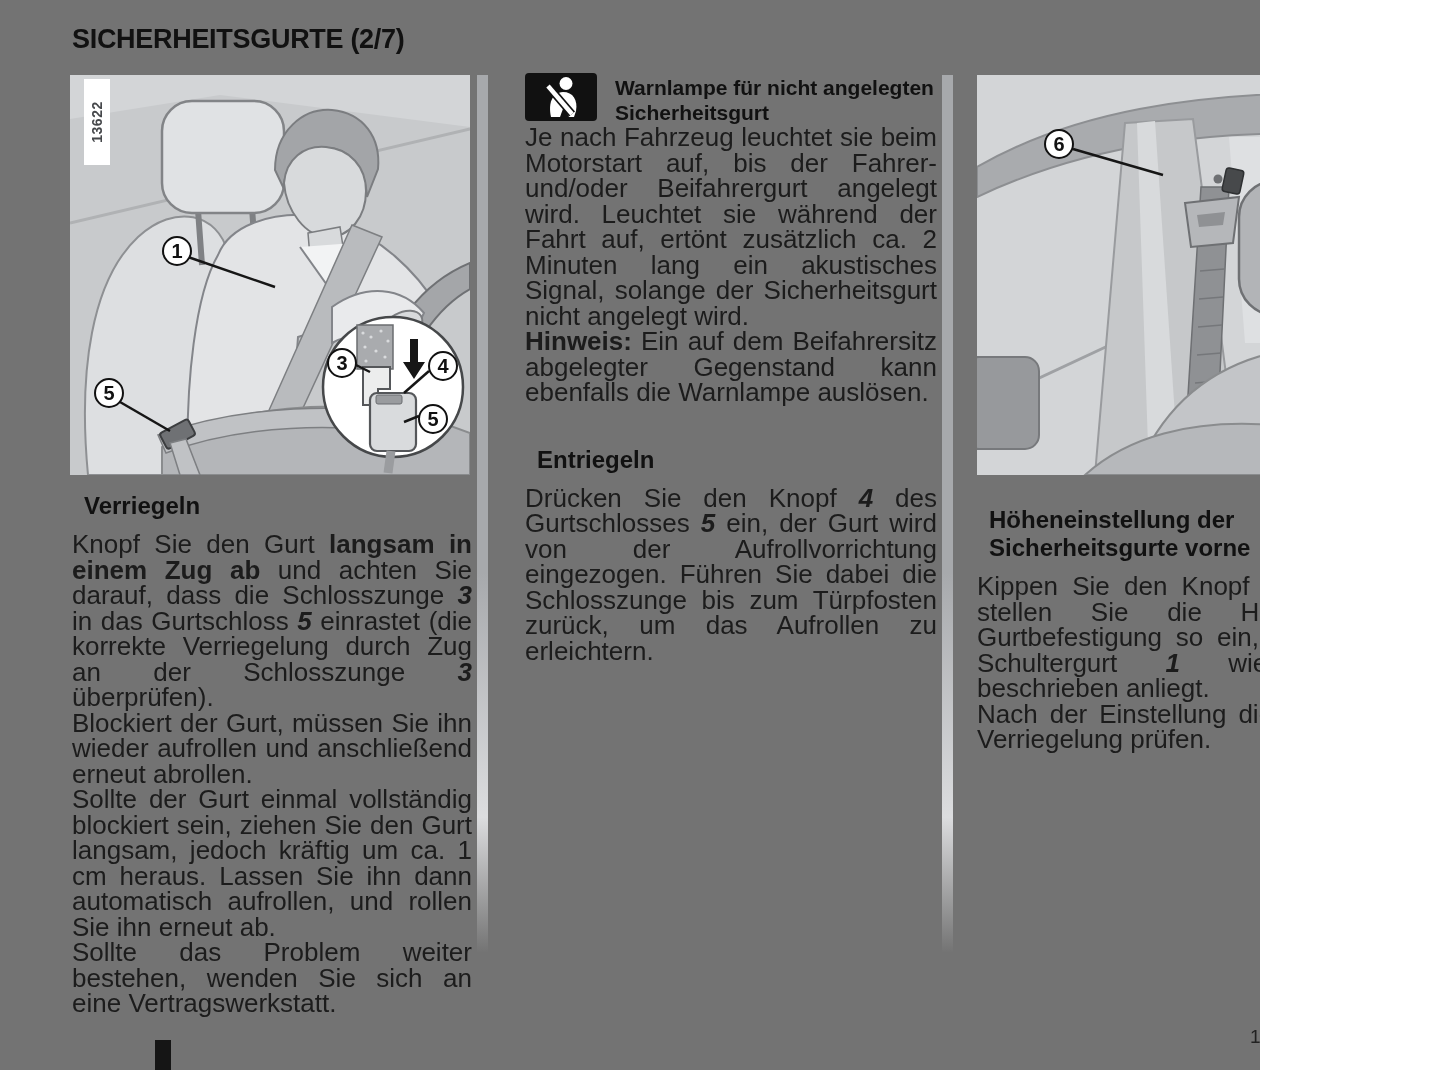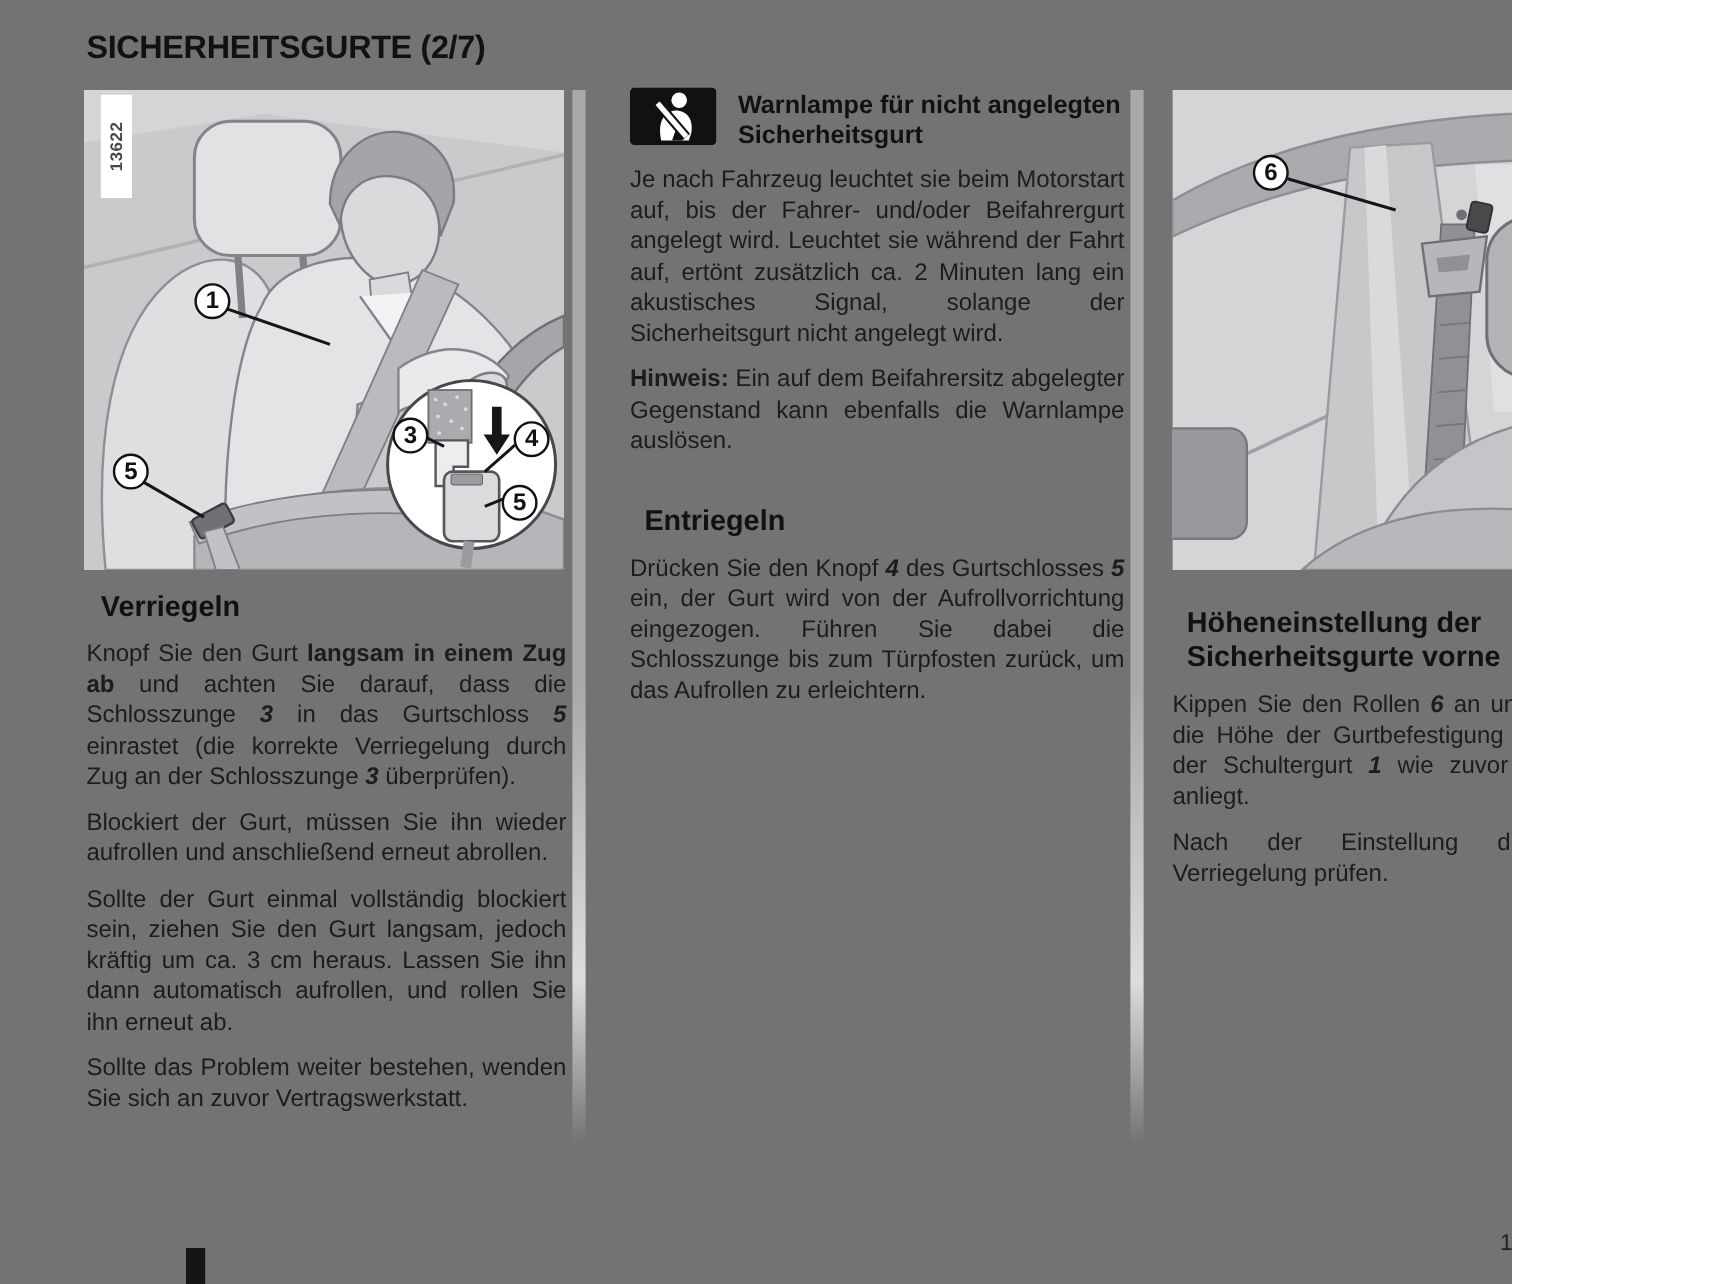--- a/index.html
+++ b/index.html
@@ -40,21 +40,21 @@
   .side-tab{position:absolute;left:1400px;top:210px;width:45px;height:66px;background:#d2d4d6;}
   .print-mark{position:absolute;left:155px;top:1040px;width:16px;height:30px;background:#151515;}
   .page-number{position:absolute;left:1250px;top:1026px;width:128px;text-align:left;font-size:19px;color:#222;}
   
   .text-col{position:absolute;}
   .col-left-text{left:72px;top:480px;width:400px;}
   .col-middle{left:525px;top:73px;width:412px;}
   .col-right-text{left:977px;top:494px;width:402px;}
   .section-heading{margin:12px;font-size:24px;line-height:28px;font-weight:bold;color:#111;}
   .body-par{
-    margin:13px 0 0 0;font-size:20px;line-height:25.5px;
+    margin:0 0 0 0;font-size:26px;line-height:25.5px;
     text-align:justify;color:#1c1c1c;
   }
   .seg-b{font-weight:bold;}
   .seg-bi{font-weight:bold;font-style:italic;}
   
   .warn-row{display:flex;align-items:flex-start;gap:18px;}
   .warn-icon{flex:0 0 72px;width:72px;height:48px;}
   .warn-heading{margin:2px 0 0 0;font-size:21px;line-height:25px;font-weight:bold;color:#111;}
   .entriegeln-heading{margin-top:40px;}
 </style>
@@ -135,22 +135,22 @@
 
   <div class="divider divider-1"></div>
   <div class="divider divider-2"></div>
   <div class="side-tab"></div>
   <div class="print-mark"></div>
 
   <div class="text-col col-left-text">
     <h2 class="section-heading">Verriegeln</h2>
     <p class="body-par"><span>Knopf Sie den Gurt </span><span class="seg-b">langsam in einem Zug ab</span><span> und achten Sie darauf, dass die Schlosszunge </span><span class="seg-bi">3</span><span> in das Gurtschloss </span><span class="seg-bi">5</span><span> einrastet (die korrekte Verriegelung durch Zug an der Schlosszunge </span><span class="seg-bi">3</span><span> überprüfen).</span></p>
     <p class="body-par"><span>Blockiert der Gurt, müssen Sie ihn wieder aufrollen und anschließend erneut abrollen.</span></p>
-    <p class="body-par"><span>Sollte der Gurt einmal vollständig blockiert sein, ziehen Sie den Gurt langsam, jedoch kräftig um ca. 3 cm heraus. Lassen Sie ihn dann automatisch aufrollen, und rollen Sie ihn erneut ab.</span></p>
-    <p class="body-par"><span>Sollte das Problem weiter bestehen, wenden Sie sich an zuvor Vertragswerkstatt.</span></p>
+    <p class="body-par"><span>Sollte der Gurt einmal vollständig blockiert sein, ziehen Sie den Gurt langsam, jedoch kräftig um ca. 1 cm heraus. Lassen Sie ihn dann automatisch aufrollen, und rollen Sie ihn erneut ab.</span></p>
+    <p class="body-par"><span>Sollte das Problem weiter bestehen, wenden Sie sich an eine Vertragswerkstatt.</span></p>
   </div>
 
   <div class="text-col col-middle">
     <div class="warn-row">
       <svg class="warn-icon" viewBox="0 0 72 48">
         <rect width="72" height="48" rx="4" fill="#111111"></rect>
         <path d="M26,44 C23,30 27,20 38,19 C48,19 53,27 51,38 L49,44 Z" fill="#ffffff"></path>
         <polygon points="35,44 39,33 44,44" fill="#111111"></polygon>
         <line x1="23" y1="13" x2="47" y2="41" stroke="#111111" stroke-width="8"></line>
         <line x1="23" y1="13" x2="47" y2="41" stroke="#ffffff" stroke-width="4.5"></line>
@@ -198,19 +198,19 @@
       <line x1="96" y1="74" x2="186" y2="100" stroke="#161616" stroke-width="2.5"></line>
     </svg>
     <div class="fig-id fig-id-right">
       <span>33154</span>
     </div>
     <div class="callout" style="left:67px;top:54px;">6</div>
   </div>
 
   <div class="text-col col-right-text">
     <h2 class="section-heading">Höheneinstellung der Sicherheitsgurte vorne</h2>
-    <p class="body-par"><span>Kippen Sie den Rollen </span><span class="seg-bi">6</span><span> an und stellen Sie die Höhe der Gurtbefestigung so ein, dass der Schultergurt </span><span class="seg-bi">1</span><span> wie zuvor beschrieben anliegt.</span></p>
+    <p class="body-par"><span>Kippen Sie den Knopf </span><span class="seg-bi">6</span><span> an und stellen Sie die Höhe der Gurtbefestigung so ein, dass der Schultergurt </span><span class="seg-bi">1</span><span> wie zuvor beschrieben anliegt.</span></p>
     <p class="body-par"><span>Nach der Einstellung die korrekte Verriegelung prüfen.</span></p>
   </div>
 
   <div class="page-number">1.15</div>
 
 </div>
 
 </body></html>

